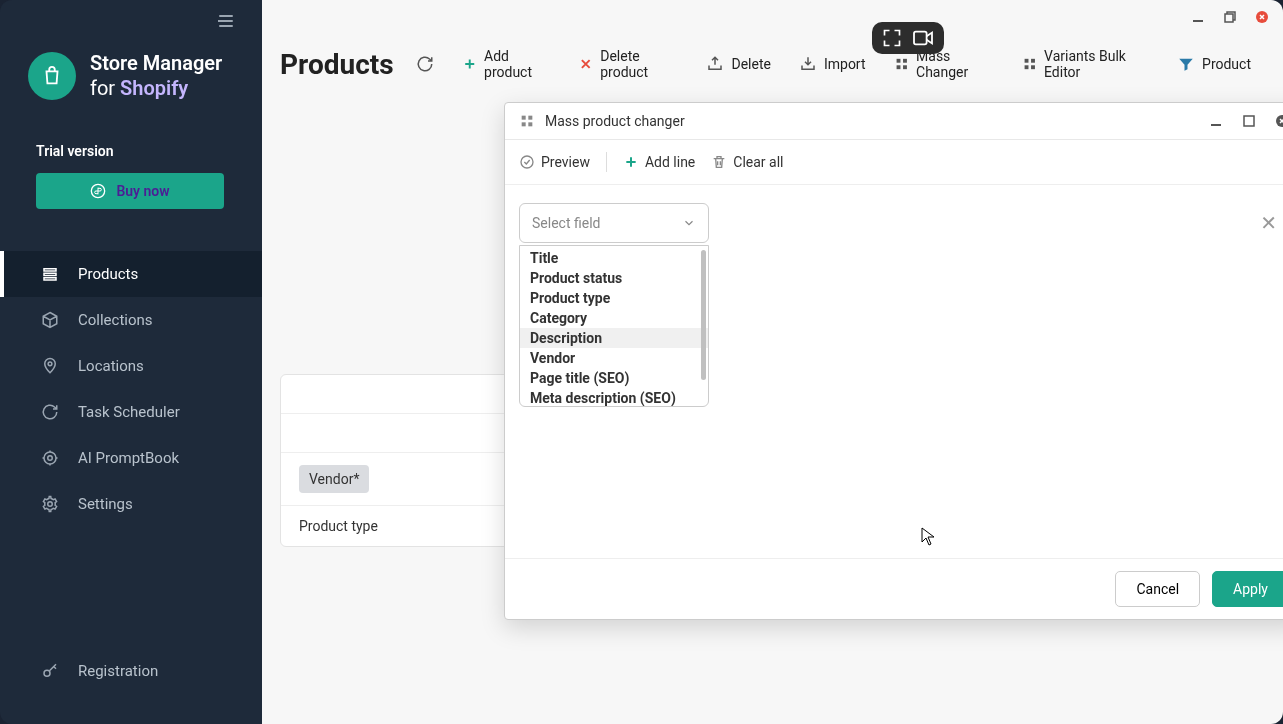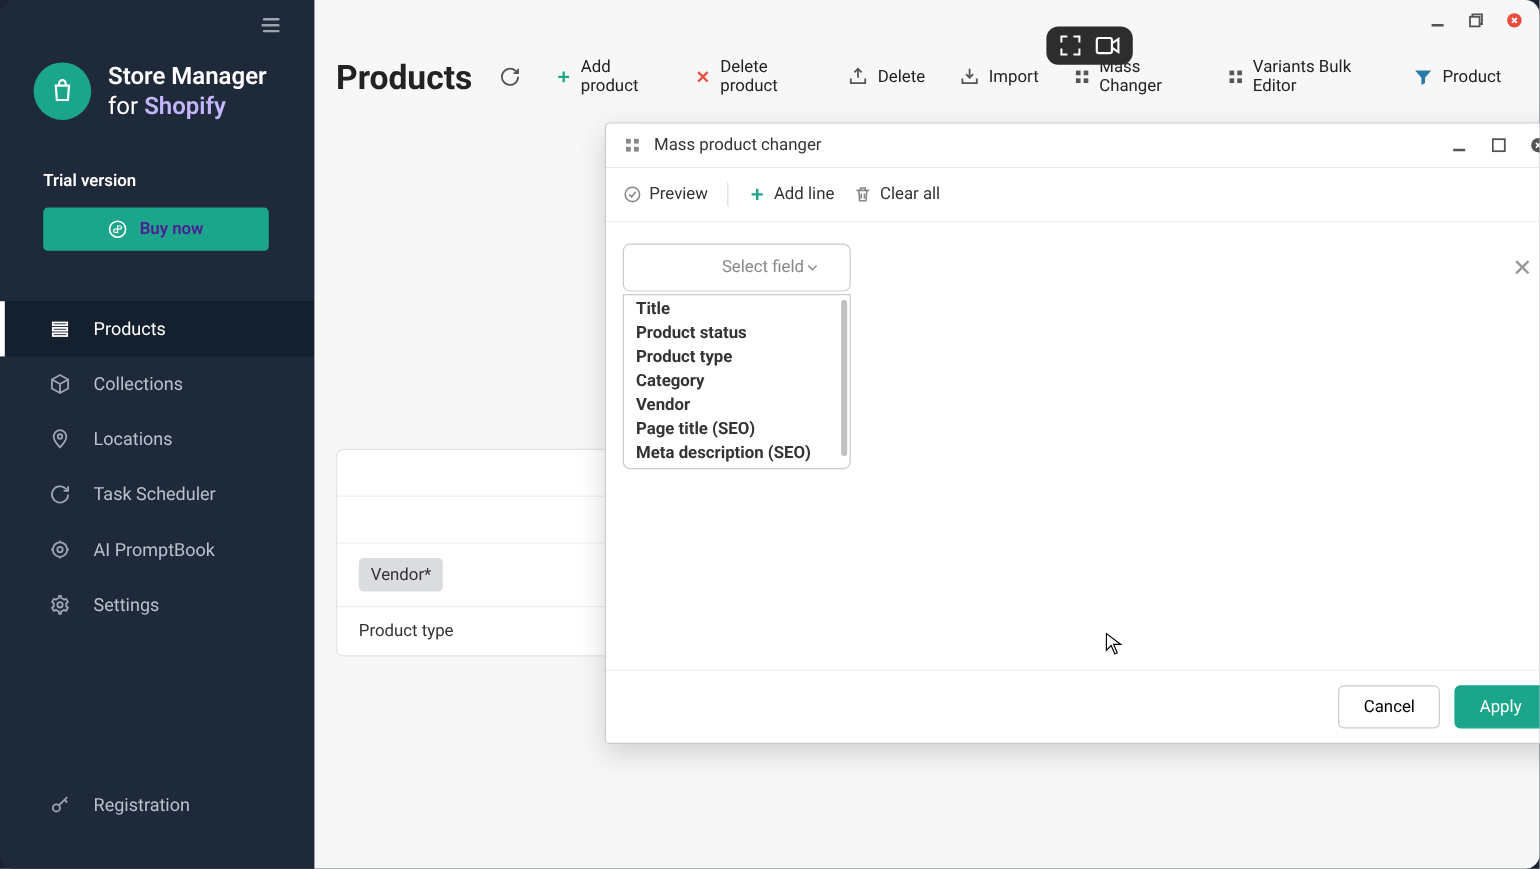--- a/index.html
+++ b/index.html
@@ -39,21 +39,21 @@
 .cat-item { padding: 10px 18px; font-size: 14px; color: #333; cursor: pointer; }
 .cat-item.selected { background: #a8cdf0; }
 .pill-widget { position: absolute; top: 22px; left: 610px; background: #2d2d2d; border-radius: 10px; padding: 6px 10px; display: flex; gap: 10px; align-items: center; }
 .modal { position: absolute; left: 242px; top: 102px; width: 800px; height: 518px; background: #fff; border: 1px solid #ccc; border-radius: 4px; box-shadow: 0 8px 24px rgba(0,0,0,0.15); display: flex; flex-direction: column; }
 .modal-titlebar { display: flex; align-items: center; padding: 10px 14px; border-bottom: 1px solid #e8e8e8; }
 .modal-title { font-size: 14px; color: #333; margin-left: 10px; }
 .modal-title-controls { margin-left: auto; display: flex; gap: 20px; }
 .modal-toolbar { display: flex; align-items: center; padding: 12px 14px; gap: 16px; border-bottom: 1px solid #eee; }
 .modal-tool { display: flex; align-items: center; gap: 6px; font-size: 14px; color: #333; cursor: pointer; }
 .modal-body { flex: 1; padding: 18px 14px; position: relative; }
-.select-field { width: 190px; height: 40px; border: 1px solid #ccc; border-radius: 6px; padding: 0 24px; display: flex; align-items: center; justify-content: flex-end; cursor: pointer; }
+.select-field { width: 190px; height: 40px; border: 1px solid #ccc; border-radius: 6px; padding: 0 12px; display: flex; align-items: center; justify-content: space-between; cursor: pointer; }
 .select-placeholder { color: #888; font-size: 14px; }
 .dropdown { position: absolute; top: 60px; left: 14px; width: 190px; border: 1px solid #ccc; border-radius: 0 0 6px 6px; background: #fff; }
 .dropdown-inner { max-height: 160px; overflow-y: auto; padding: 2px 0; }
 .dropdown-item { padding: 2px 10px; font-size: 14px; color: #333; cursor: pointer; font-weight: bold; }
 .dropdown-item.hover { background: #f0f0f0; }
 .dropdown-scrollbar { position: absolute; right: 2px; top: 4px; width: 5px; height: 130px; background: #c0c0c0; border-radius: 3px; }
 .row-close { position: absolute; top: 26px; right: 26px; color: #999; font-size: 20px; cursor: pointer; }
 .cursor { position: absolute; top: 342px; left: 416px; pointer-events: none; }
 .modal-footer { padding: 12px 14px; display: flex; justify-content: flex-end; gap: 12px; border-top: 1px solid #eee; }
 .btn { padding: 9px 20px; border-radius: 5px; font-size: 14px; cursor: pointer; border: 1px solid #ccc; background: #fff; }
@@ -354,20 +354,21 @@
               <path d="M6 9l6 6 6-6"></path>
             </svg>
         </div>
         <span class="row-close">✕</span>
         <div class="dropdown">
           <div class="dropdown-inner" id="dd-list">
               <div class="dropdown-item">Title</div>
               <div class="dropdown-item">Product status</div>
               <div class="dropdown-item">Product type</div>
               <div class="dropdown-item">Category</div>
+              <div class="dropdown-item hover">Description</div>
               <div class="dropdown-item">Vendor</div>
               <div class="dropdown-item">Page title (SEO)</div>
               <div class="dropdown-item">Meta description (SEO)</div>
             </div>
           <div class="dropdown-scrollbar"></div>
         </div>
         <div class="cursor">
           <svg width="16" height="20" viewBox="0 0 16 20">
               <path d="M1 1l0 14 4-4 3 7 2-1-3-7 6 0z" fill="#fff" stroke="#000" stroke-width="1"></path>
             </svg>

